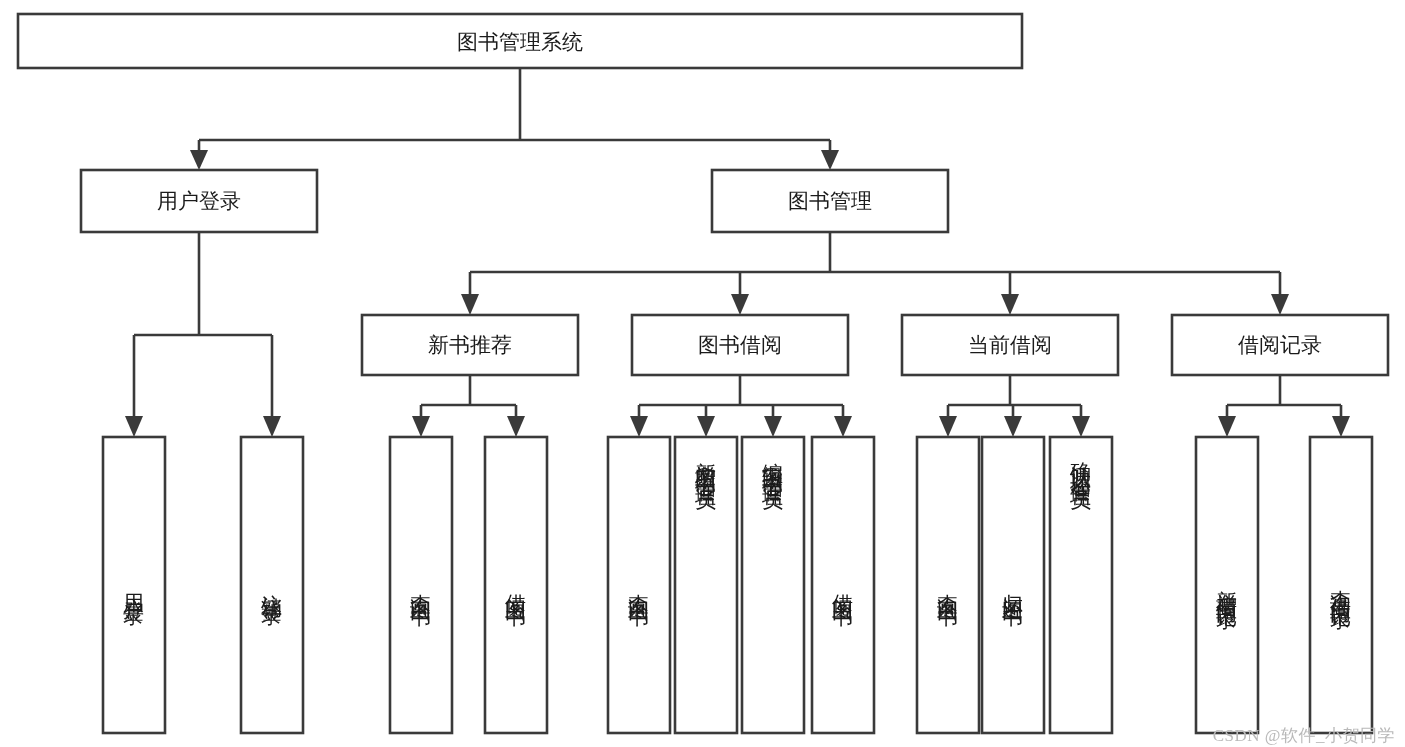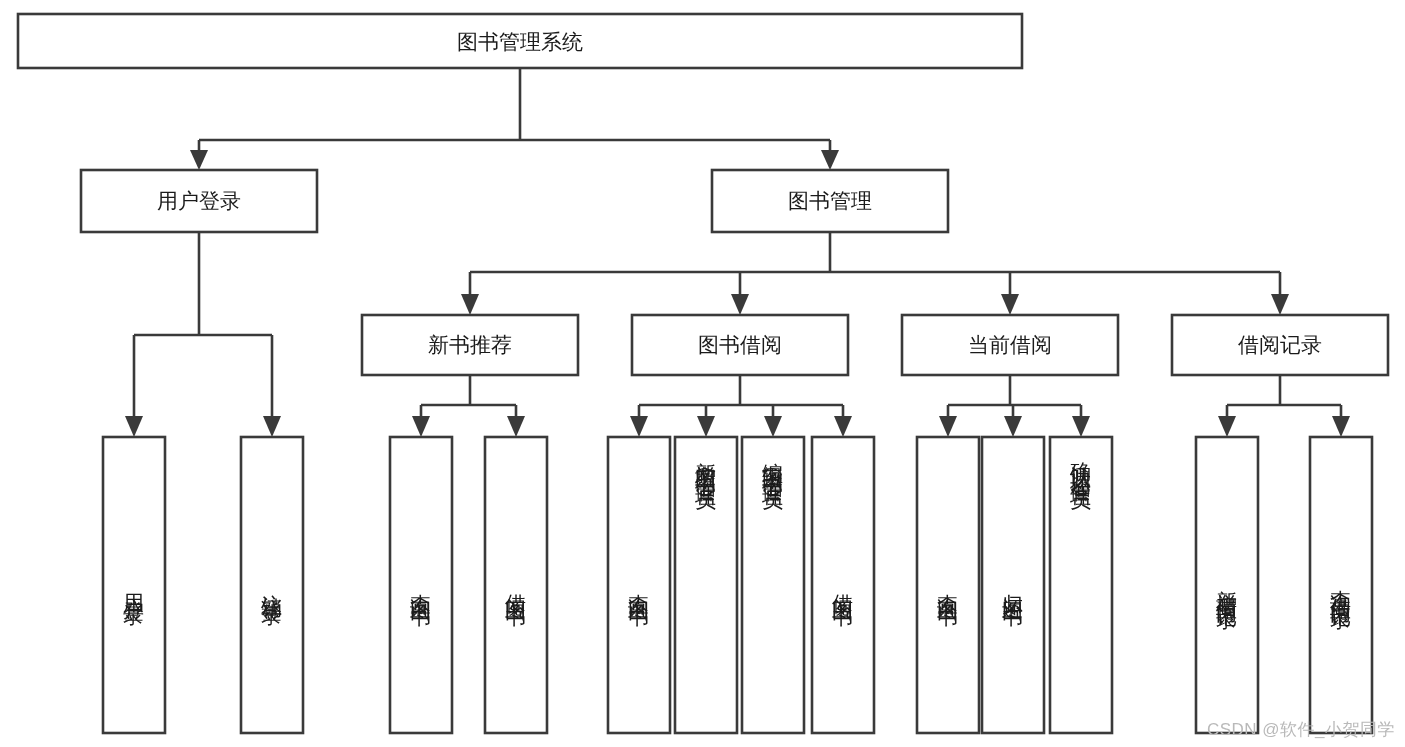--- a/index.html
+++ b/index.html
@@ -72,22 +72,22 @@
     font-size: 21px;
     line-height: 1;
     letter-spacing: 4px;
     color: #1b1b1b;
     white-space: nowrap;
     text-align: center;
   }
   .watermark {
     position: absolute;
     right: 10px;
-    bottom: 6px;
-    font-family: Liberation Sans, sans-serif;
+    bottom: 0;
+    font-family: Liberation Serif, serif;
     font-size: 17px;
     color: #b9b9b9;
     letter-spacing: 0.5px;
     user-select: none;
     white-space: nowrap;
   }
 </style>
 </head>
 <body>
 

